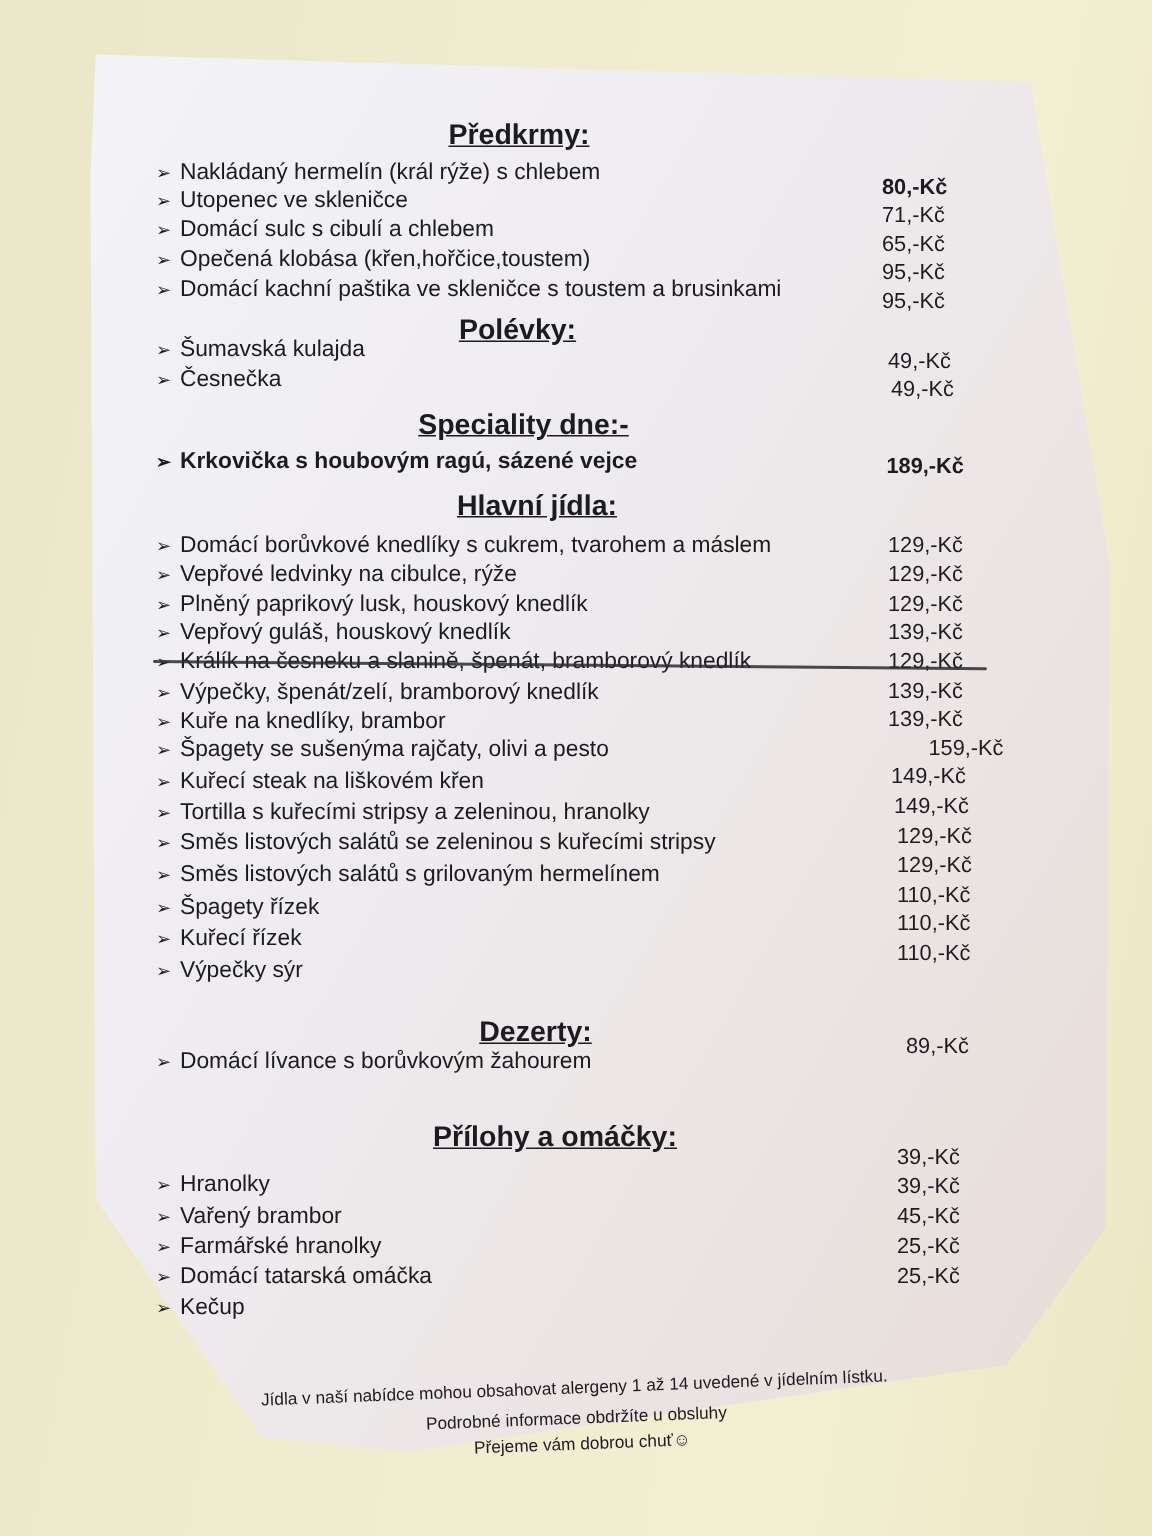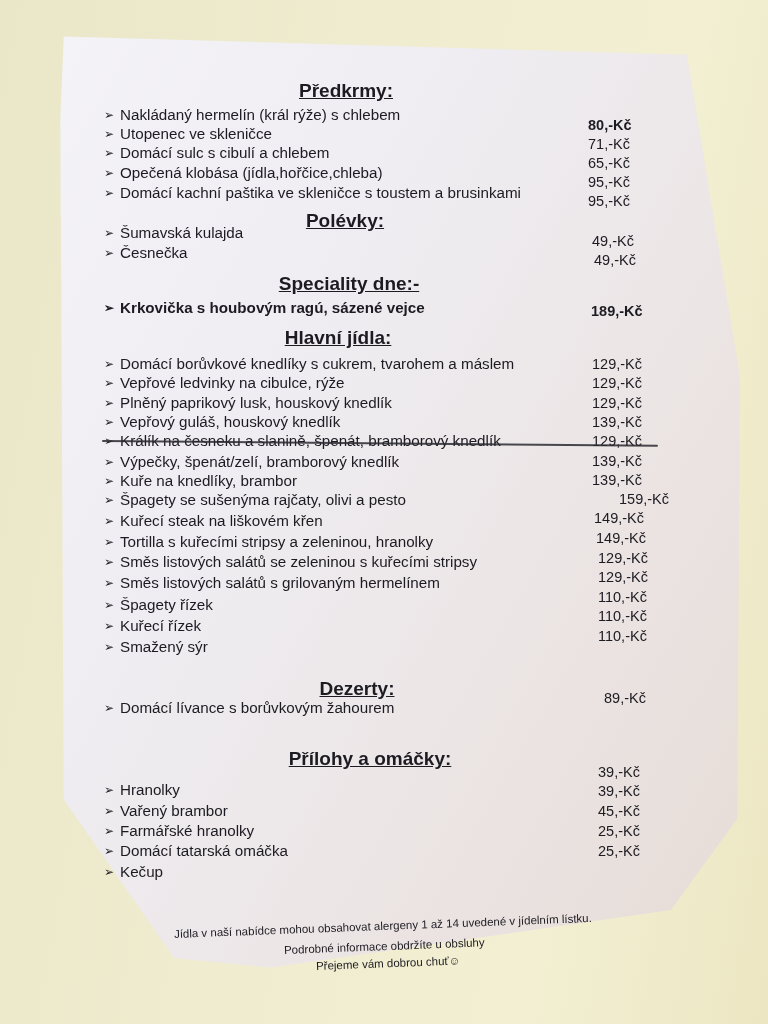--- a/index.html
+++ b/index.html
@@ -54,21 +54,21 @@
   <div class="item" style="top:125px;">
       <span class="bullet">➢</span>
       <span>Utopenec ve skleničce</span>
     </div>
   <div class="item" style="top:144px;">
       <span class="bullet">➢</span>
       <span>Domácí sulc s cibulí a chlebem</span>
     </div>
   <div class="item" style="top:164px;">
       <span class="bullet">➢</span>
-      <span>Opečená klobása (jídla,hořčice,chleba)</span>
+      <span>Opečená klobása (křen,hořčice,toustem)</span>
     </div>
   <div class="item" style="top:184px;">
       <span class="bullet">➢</span>
       <span>Domácí kachní paštika ve skleničce s toustem a brusinkami</span>
     </div>
 
   <div class="price" style="left:588px; top:117px;font-weight:bold;">80,-Kč</div>
   <div class="price" style="left:588px; top:136px;">71,-Kč</div>
   <div class="price" style="left:588px; top:155px;">65,-Kč</div>
   <div class="price" style="left:588px; top:174px;">95,-Kč</div>
@@ -86,21 +86,21 @@
   <div class="price" style="left:592px; top:233px;">49,-Kč</div>
   <div class="price" style="left:594px; top:252px;">49,-Kč</div>
 
   <div class="heading" style="left:349px; top:273px;">Speciality dne:-</div>
   <div class="item bold" style="top:299px;">
       <span class="bullet">➢</span>
       <span>Krkovička s houbovým ragú, sázené vejce</span>
     </div>
   <div class="price bold" style="left:591px; top:303px;">189,-Kč</div>
 
-  <div class="heading" style="left:338px; top:327px;">Hlavní jídla:</div>
+  <div class="heading" style="left:358px; top:327px;">Hlavní jídla:</div>
 
   <div class="item" style="top:355px;">
       <span class="bullet">➢</span>
       <span>Domácí borůvkové knedlíky s cukrem, tvarohem a máslem</span>
     </div>
   <div class="item" style="top:374px;">
       <span class="bullet">➢</span>
       <span>Vepřové ledvinky na cibulce, rýže</span>
     </div>
   <div class="item" style="top:394px;">
@@ -146,21 +146,21 @@
   <div class="item" style="top:596px;">
       <span class="bullet">➢</span>
       <span>Špagety řízek</span>
     </div>
   <div class="item" style="top:617px;">
       <span class="bullet">➢</span>
       <span>Kuřecí řízek</span>
     </div>
   <div class="item" style="top:638px;">
       <span class="bullet">➢</span>
-      <span>Smažený sýr</span>
+      <span>Výpečky sýr</span>
     </div>
 
   <div class="price" style="left:592px; top:356px;">129,-Kč</div>
   <div class="price" style="left:592px; top:375px;">129,-Kč</div>
   <div class="price" style="left:592px; top:395px;">129,-Kč</div>
   <div class="price" style="left:592px; top:414px;">139,-Kč</div>
   <div class="price" style="left:592px; top:433px;">129,-Kč</div>
   <div class="price" style="left:592px; top:453px;">139,-Kč</div>
   <div class="price" style="left:592px; top:472px;">139,-Kč</div>
   <div class="price" style="left:619px; top:491px;">159,-Kč</div>

